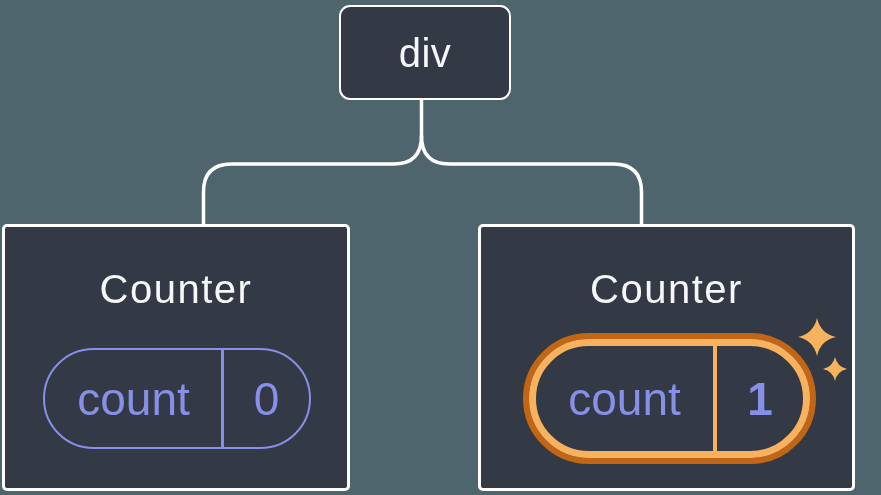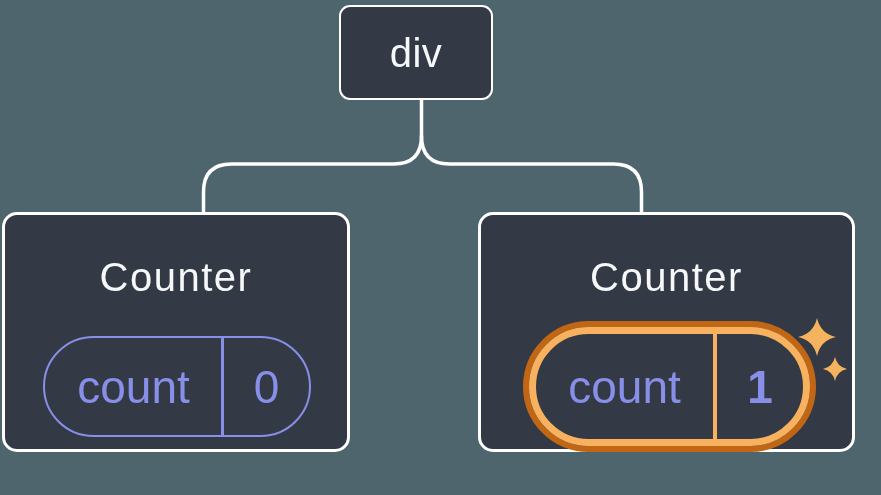--- a/index.html
+++ b/index.html
@@ -9,33 +9,33 @@
     font-family:"Liberation Sans","DejaVu Sans",sans-serif;
     position:relative;overflow:hidden;
   }
   .stage{position:absolute;inset:0;width:881px;height:495px;}
 
   
   .connectors{position:absolute;left:0;top:0;pointer-events:none;}
 
   
   .root-node{
-    position:absolute;left:339px;top:5px;width:154px;height:95px;
+    position:absolute;left:339px;top:5px;width:172px;height:95px;
     background:#333A45;border:2.5px solid #FFFFFF;border-radius:11px;
     box-sizing:border-box;
     display:flex;align-items:center;justify-content:center;
   }
   .root-node .label{
     color:#F6F7F9;font-size:40px;line-height:1;letter-spacing:.5px;
   }
 
   
   .card{
-    position:absolute;top:212px;height:240px;
-    background:#333A45;border:3px solid #FFFFFF;border-radius:15px;
+    position:absolute;top:224px;height:267px;
+    background:#333A45;border:3px solid #FFFFFF;border-radius:5px;
     box-sizing:border-box;
   }
   .card.left{left:2px;width:348px;}
   .card.right{left:478px;width:377px;}
   .card-title{
     position:absolute;left:0;right:0;top:42px;text-align:center;
     color:#F6F7F9;font-size:40px;line-height:1;letter-spacing:1.5px;
     font-weight:500;
   }
 

